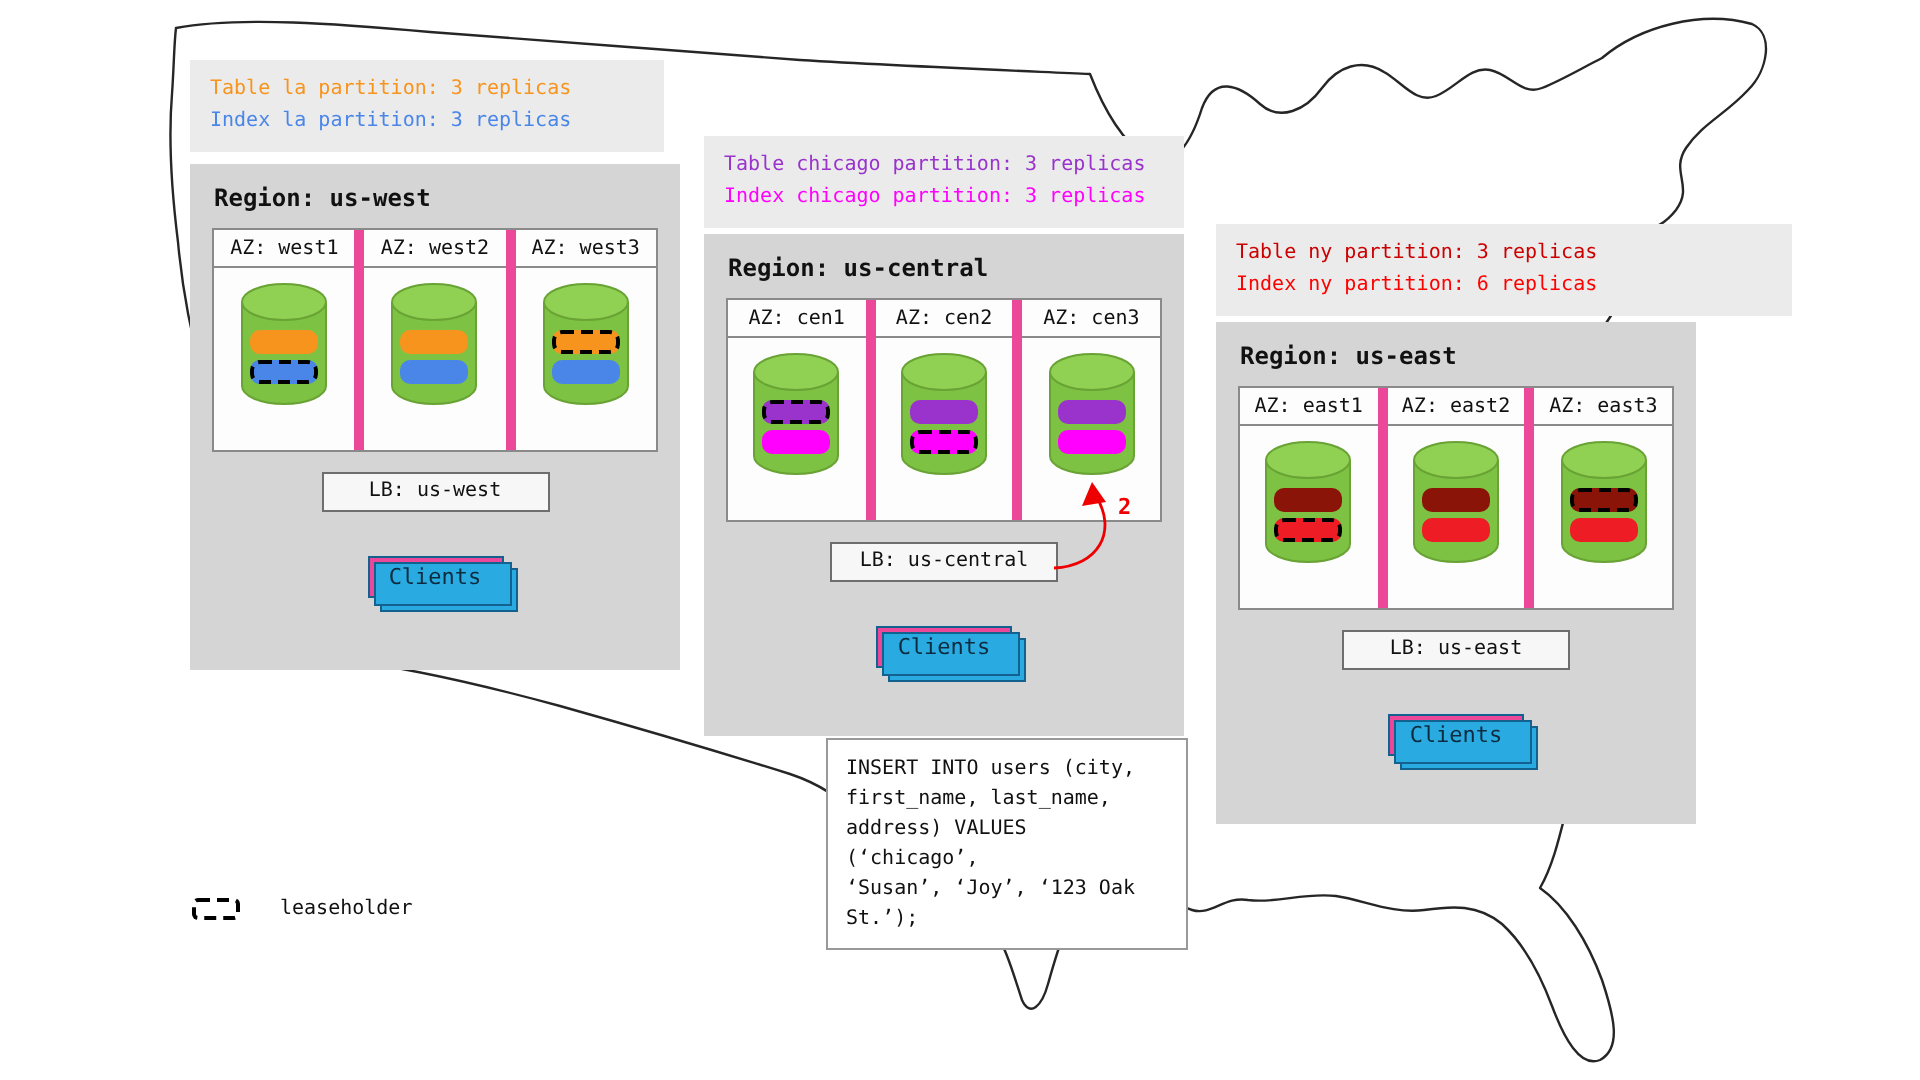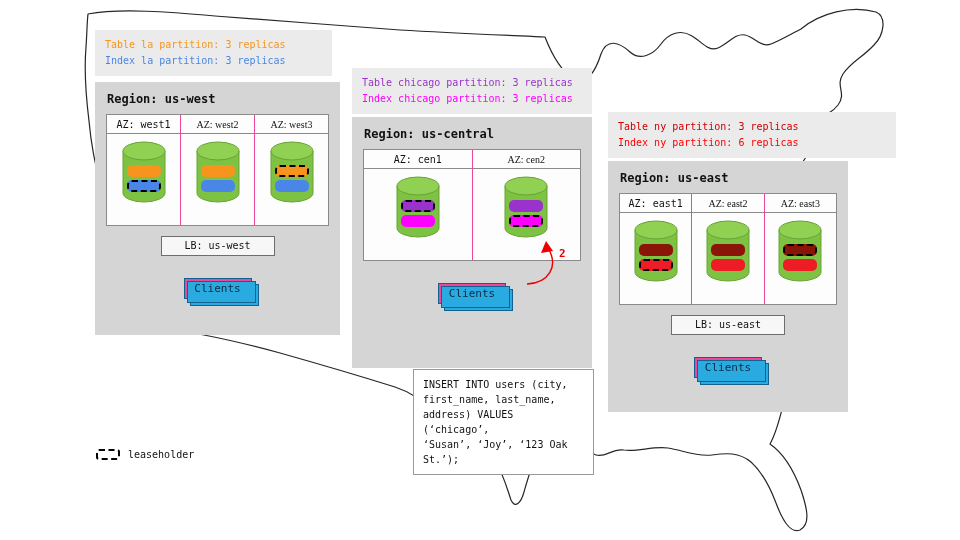--- a/index.html
+++ b/index.html
@@ -9,41 +9,41 @@
   .us-map { position:absolute; left:0; top:0; z-index:0; }
 
   .note-box { position:absolute; z-index:2; background:#ebebeb; padding:7px 10px; font-size:10px; line-height:16px; }
   .note-line { white-space:nowrap; }
 
   .region-panel { position:absolute; z-index:2; background:#d5d5d5; }
   .region-title { margin:10px 12px 8px 12px; font-size:12px; font-weight:bold; color:#111; }
 
   .az-row { margin:0 11px; height:112px; background:#fdfdfd; border:1px solid #8a8a8a; display:flex; }
   .az-col { flex:1 1 0; display:flex; flex-direction:column; align-items:center; }
-  .az-col + .az-col { border-left:1px solid #ec4899;font-family:Liberation Serif, serif; }
+  .az-col + .az-col { border-left:5px solid #ec4899; }
   .az-header { width:100%; text-align:center; font-size:10px; padding:4px 0 3px 0; border-bottom:1px solid #8a8a8a; color:#111; }
 
   .cyl { position:relative; width:46px; height:64px; margin-top:7px; }
   .bars { position:absolute; left:0; right:0; top:24px; display:flex; flex-direction:column; gap:3px; align-items:center; }
   .bar { width:34px; height:12px; border-radius:5px; border:2px solid transparent; }
   .bar.dashed { border:2px dashed #000; }
 
   .lb-box { width:114px; height:20px; margin:10px auto 0 auto; background:#f7f7f7; border:1px solid #6e6e6e;
             font-size:10px; line-height:18px; text-align:center; color:#111; }
 
   .clients { position:relative; width:68px; height:21px; margin:22px auto 0 auto; background:#ec4899;
              border:1px solid #12618e; text-align:center; line-height:19px; font-size:11px; color:#0d2b3e; z-index:1; }
   .clients::before, .clients::after { content:""; position:absolute; background:#29abe2; border:1px solid #12618e; }
   .clients::before { top:2px; left:2px; right:-5px; bottom:-5px; z-index:-1; }
   .clients::after  { top:5px; left:5px; right:-8px; bottom:-8px; z-index:-2; }
 
   .sql-box { position:absolute; left:413px; top:369px; width:181px; z-index:2; background:#fff;
              border:1px solid #999; padding:7px 9px; font-size:10px; line-height:15px; color:#111; }
 
-  .legend { position:absolute; left:96px; top:449px; z-index:2; display:flex; align-items:center; gap:8px; }
+  .legend { position:absolute; left:96px; top:449px; z-index:2; display:flex; align-items:center; gap:20px; }
   .legend-swatch { width:24px; height:11px; border:2px dashed #000; border-radius:3px; background:#fff; }
   .legend-label { font-size:10px; color:#111; }
 
   .arrow-overlay { position:absolute; left:0; top:0; z-index:6; pointer-events:none; }
   .step-num { position:absolute; left:559px; top:247px; z-index:6; color:#ee0000; font-size:11px; font-weight:bold; }
 </style>
 </head>
 <body>
 
 <div class="canvas">
@@ -147,21 +147,35 @@
           <svg width="46" height="64" viewBox="0 0 46 64">
             <path d="M2 10 v42 a21 9 0 0 0 42 0 v-42" fill="#7dc242" stroke="#69a335"></path>
             <ellipse cx="23" cy="10" rx="21" ry="9" fill="#90d052" stroke="#69a335"></ellipse>
           </svg>
           <div class="bars">
             <div class="bar" style="background: rgb(153, 51, 204);"></div>
             <div class="bar dashed" style="background: rgb(255, 0, 255);"></div>
           </div>
         </div>
       </div>
+      <div class="az-col">
+        <div class="az-header">AZ: cen3</div>
+        <div class="cyl">
+          <svg width="46" height="64" viewBox="0 0 46 64">
+            <path d="M2 10 v42 a21 9 0 0 0 42 0 v-42" fill="#7dc242" stroke="#69a335"></path>
+            <ellipse cx="23" cy="10" rx="21" ry="9" fill="#90d052" stroke="#69a335"></ellipse>
+          </svg>
+          <div class="bars">
+            <div class="bar" style="background: rgb(153, 51, 204);"></div>
+            <div class="bar" style="background: rgb(255, 0, 255);"></div>
+          </div>
+        </div>
+      </div>
     </div>
+    <div class="lb-box">LB: us-central</div>
     <div class="clients">Clients</div>
   </div>
 
   <div class="note-box" style="left:608px; top:112px; width:288px;">
     <div class="note-line" style="color: rgb(204, 0, 0);">Table ny partition: 3 replicas</div>
     <div class="note-line" style="color: rgb(255, 0, 0);">Index ny partition: 6 replicas</div>
   </div>
 
   <div class="region-panel" style="left:608px; top:161px; width:240px; height:251px;">
     <div class="region-title">Region: us-east</div>

